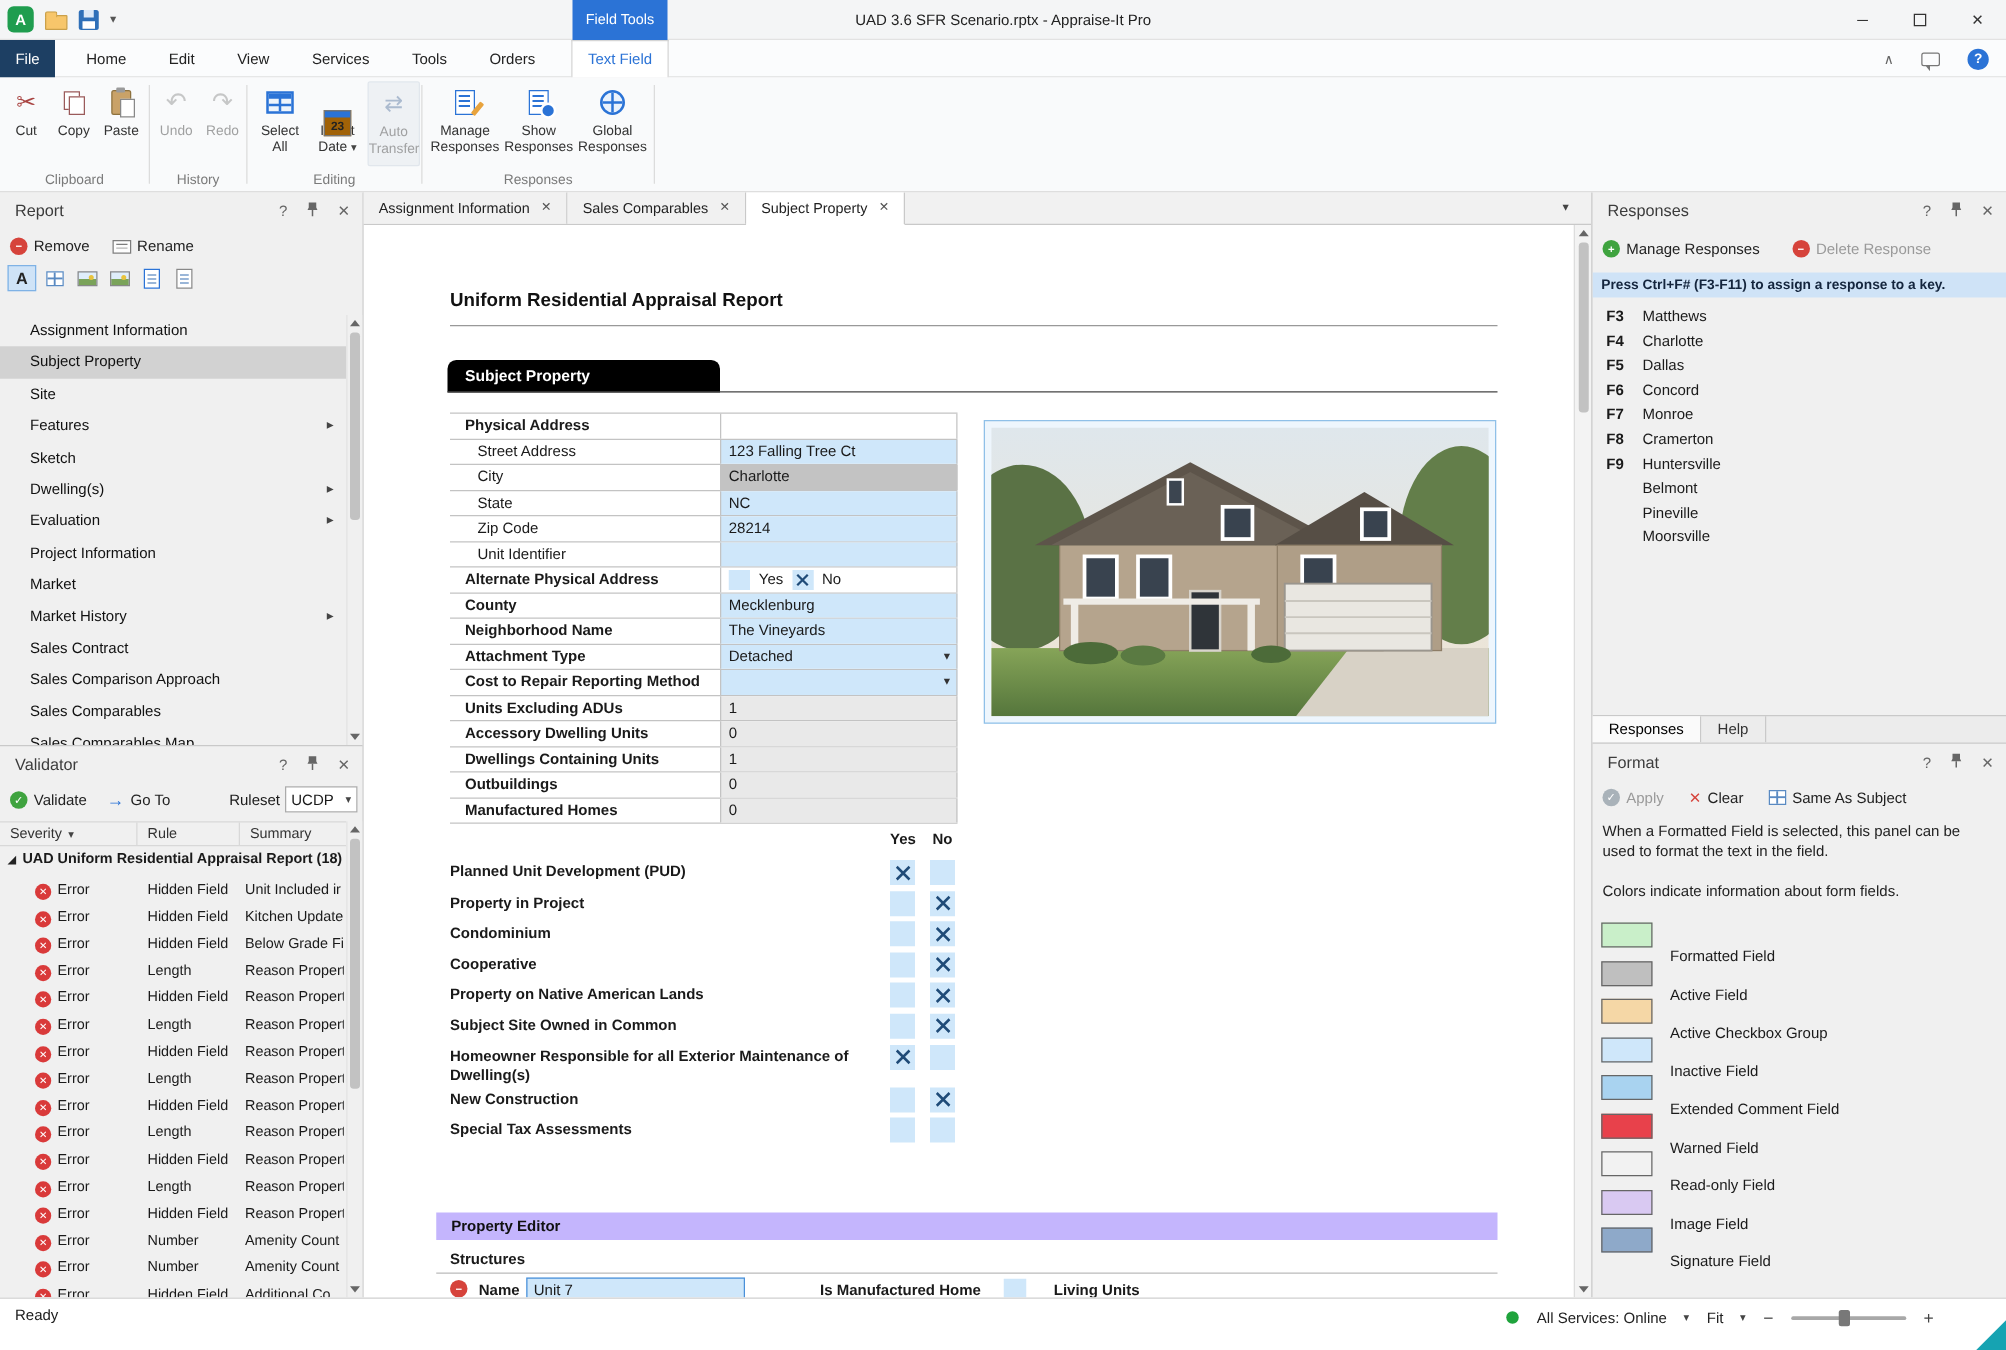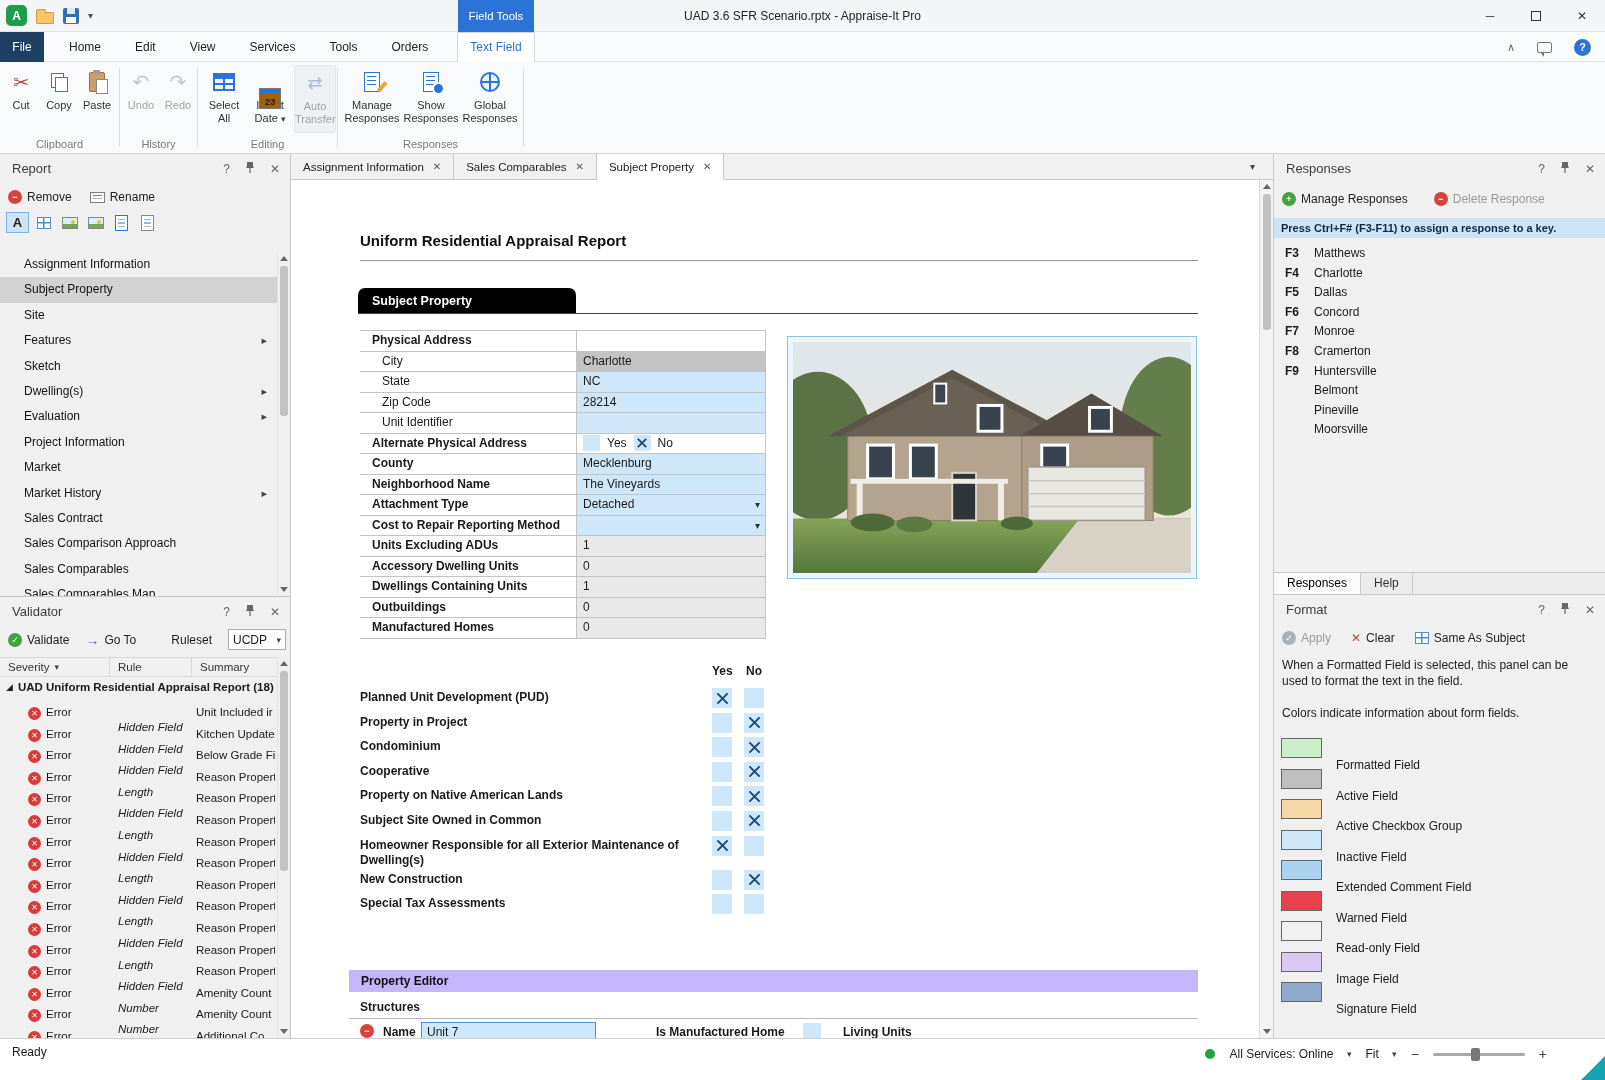--- a/index.html
+++ b/index.html
@@ -100,35 +100,35 @@
 .report-item .arr{position:absolute;right:10px;top:0;color:#444;font-size:11px;}
 .vscroll{position:absolute;right:0;width:13px;background:#f0f0f0;border-left:1px solid #e2e2e2;}
 .vscroll .sarrow{position:absolute;left:2px;}
 .sarrow{width:0;height:0;border-left:4px solid transparent;border-right:4px solid transparent;}
 .sarrow.up{border-bottom:5px solid #666;}
 .sarrow.down{border-top:5px solid #666;}
 .sthumb{position:absolute;left:2px;width:8px;background:#c2c2c2;border-radius:3px;}
 
 .validator-panel{position:absolute;left:0;top:442px;width:100%;height:442px;border-top:1px solid #c9c9c9;overflow:hidden;}
 .validator-toolbar{position:absolute;left:8px;top:32px;height:22px;display:flex;gap:16px;align-items:center;}
-.ruleset-wrap{position:absolute;right:4px;top:32px;display:flex;gap:16px;align-items:center;}
+.ruleset-wrap{position:absolute;right:4px;top:32px;display:flex;gap:4px;align-items:center;}
 .ruleset-select{width:58px;height:21px;background:#fff;border:1px solid #ababab;display:flex;align-items:center;justify-content:space-between;padding:0 4px;font-size:12px;}
 .ruleset-select .rcaret{font-size:9px;}
 .vcols{position:absolute;left:0;top:60px;right:13px;height:20px;background:#f0f0f0;border-top:1px solid #d8d8d8;border-bottom:1px solid #d8d8d8;display:flex;font-size:11.5px;color:#333;}
 .vcol{border-right:1px solid #d8d8d8;padding-left:8px;line-height:19px;display:flex;align-items:center;gap:5px;}
 .vcol.c1{width:110px;}
 .vcol.c2{width:82px;}
 .vcol.c3{flex:1;border-right:none;}
 .vtree-root{position:absolute;left:6px;top:84px;font-weight:bold;font-size:11.5px;display:flex;gap:5px;align-items:center;}
 .tree-arrow{font-size:9px;color:#222;}
 .vrows{position:absolute;left:0;top:106px;right:13px;bottom:0;overflow:hidden;}
 .vrow{position:relative;height:21.6px;font-size:11.5px;}
 .err-ic{position:absolute;left:28px;top:4px;width:13px;height:13px;border-radius:50%;background:#d93a3a;color:#fff;font-size:8px;display:flex;align-items:center;justify-content:center;font-weight:bold;}
 .vr-sev{position:absolute;left:46px;top:3px;}
-.vr-rule{position:absolute;left:118px;top:18px;font-style:italic;}
+.vr-rule{position:absolute;left:118px;top:3px;}
 .vr-sum{position:absolute;left:196px;top:3px;right:2px;white-space:nowrap;overflow:hidden;}
 
 
 .main-col{position:absolute;left:291px;top:154px;width:982px;height:884px;}
 .doc-tabs{position:absolute;left:0;top:0;right:0;height:26px;background:#f1f1f1;border-bottom:1px solid #c9c9c9;display:flex;}
 .doc-tab{padding:0 12px;display:flex;align-items:center;gap:9px;border-right:1px solid #c9c9c9;font-size:11.5px;color:#222;background:#f1f1f1;}
 .doc-tab.active{background:#fff;border-bottom:1px solid #fff;margin-bottom:-1px;}
 .doc-tab .x{color:#555;font-size:10px;}
 .tabs-caret{margin-left:auto;align-self:center;padding-right:18px;color:#444;font-size:10px;}
 .doc-area{position:absolute;left:0;top:26px;right:0;bottom:0;background:#fff;overflow:hidden;}
@@ -660,20 +660,24 @@
       <div class="section-tab">Subject Property</div>
       <div class="section-rule"></div>
 
       <div class="ftable">
         <div class="frow">
           <div class="flabel bold">Physical Address</div>
           <div class="fvalue"></div>
         </div>
         <div>
 
+            <div class="frow">
+              <div class="flabel indent">Street Address</div>
+              <div class="fvalue inactive"><span>123 Falling Tree Ct</span></div>
+            </div>
 
             <div class="frow">
               <div class="flabel indent">City</div>
               <div class="fvalue active"><span>Charlotte</span></div>
             </div>
 
             <div class="frow">
               <div class="flabel indent">State</div>
               <div class="fvalue inactive"><span>NC</span></div>
             </div>

